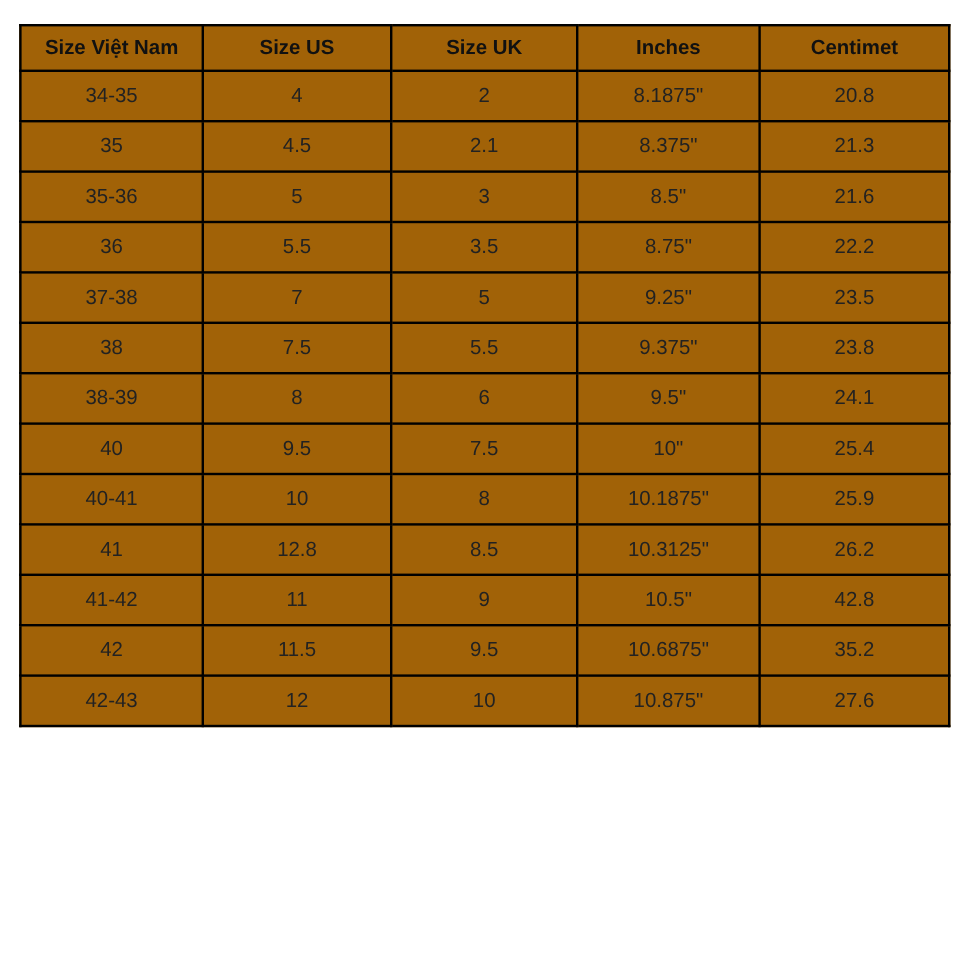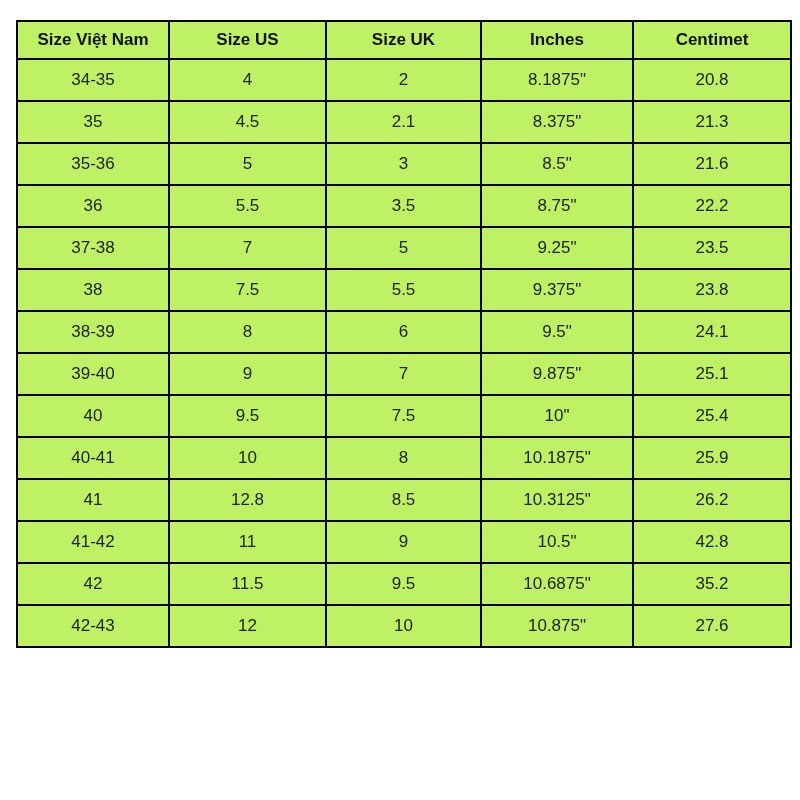--- a/index.html
+++ b/index.html
@@ -12,21 +12,21 @@
   }
   .table-wrap {
     position: absolute;
     left: 16px;
     top: 20px;
   }
   table.size-chart {
     border-collapse: collapse;
     table-layout: fixed;
     width: 774px;
-    background: #bef264;
+    background: #a16207;
   }
   table.size-chart th,
   table.size-chart td {
     border: 2px solid #000000;
     text-align: center;
     vertical-align: middle;
     overflow: hidden;
     white-space: nowrap;
   }
   table.size-chart th {
@@ -107,27 +107,20 @@
           <td>23.8</td>
         </tr>
         <tr>
           <td>38-39</td>
           <td>8</td>
           <td>6</td>
           <td>9.5"</td>
           <td>24.1</td>
         </tr>
         <tr>
-          <td>39-40</td>
-          <td>9</td>
-          <td>7</td>
-          <td>9.875"</td>
-          <td>25.1</td>
-        </tr>
-        <tr>
           <td>40</td>
           <td>9.5</td>
           <td>7.5</td>
           <td>10"</td>
           <td>25.4</td>
         </tr>
         <tr>
           <td>40-41</td>
           <td>10</td>
           <td>8</td>

